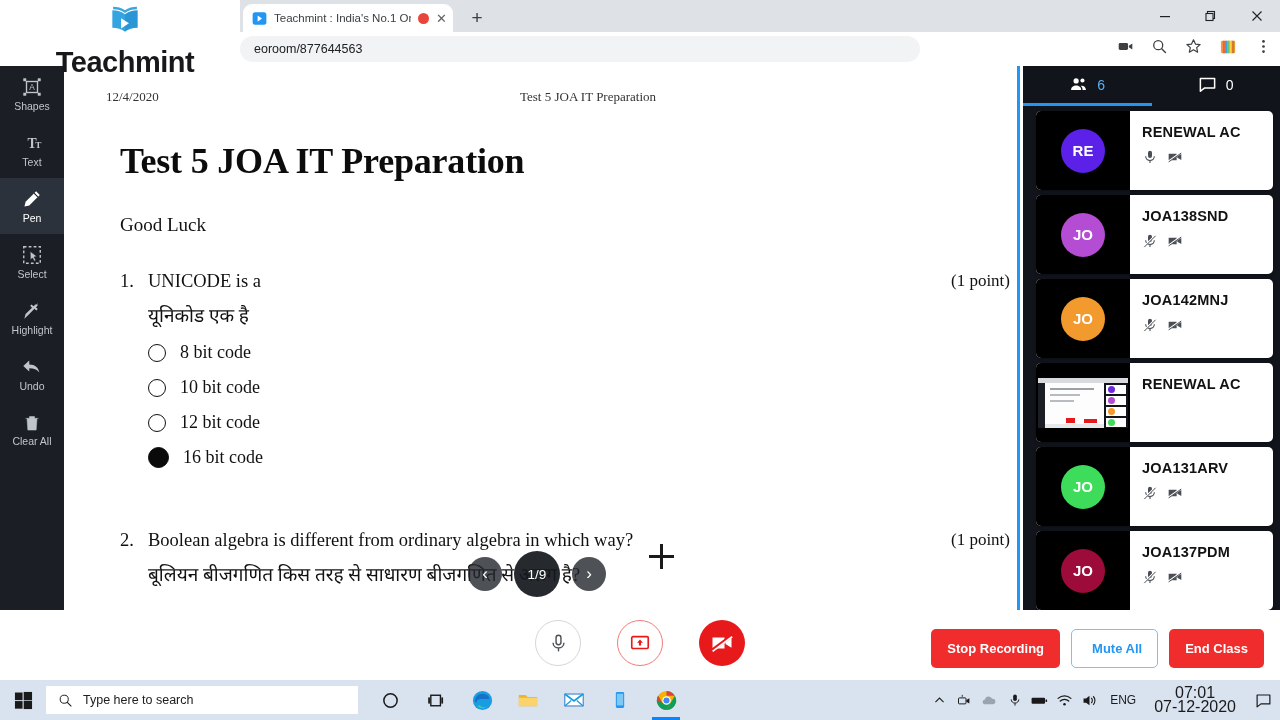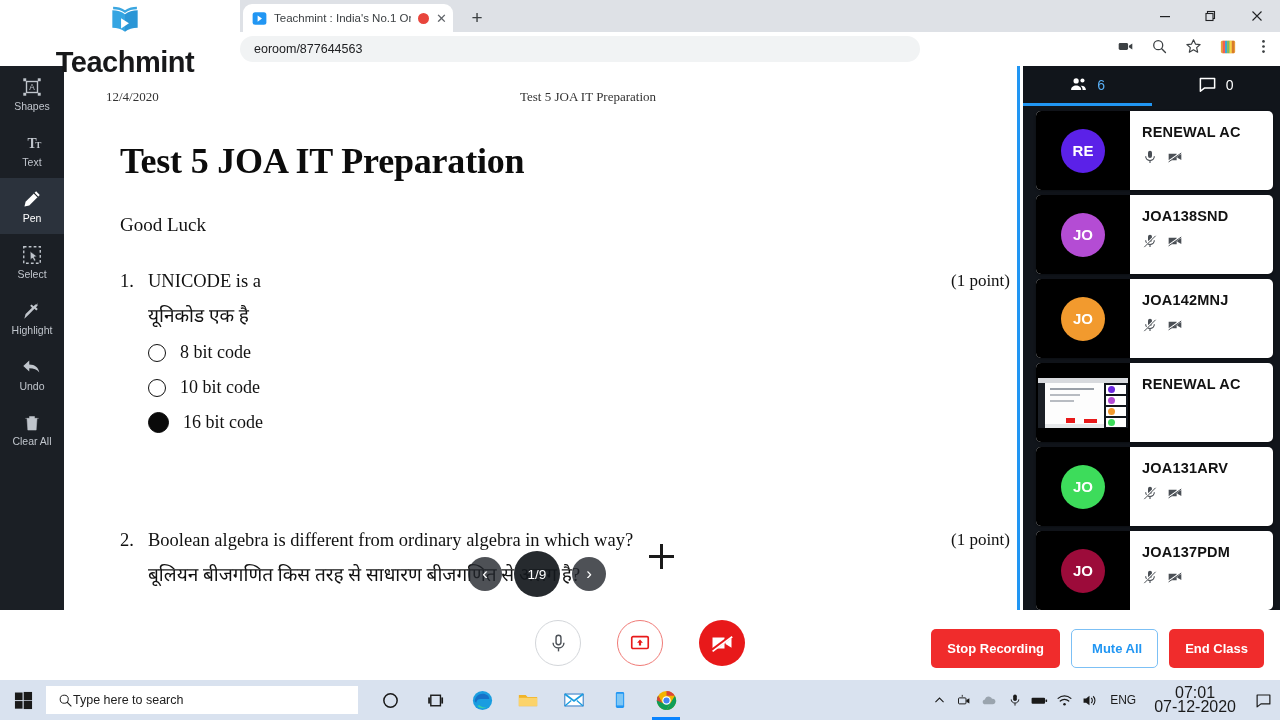--- a/index.html
+++ b/index.html
@@ -263,21 +263,21 @@
     position: absolute; left: 0; top: 680px; width: 1280px; height: 40px;
     background: #d9e2ef;
     display: flex; align-items: center;
   }
   .start-btn {
     width: 46px; height: 40px; display: flex; align-items: center;
     justify-content: center; cursor: pointer;
   }
   .tb-search {
     width: 312px; height: 28px; background: #ffffff;
-    display: flex; align-items: center; padding-left: 12px;
+    display: flex; align-items: center; gap: 10px; padding-left: 12px;
     font-size: 12.5px; color: #202020; cursor: text;
   }
   .tb-icons { display: flex; align-items: center; gap: 6px; margin-left: 12px; }
   .tb-icon {
     width: 40px; height: 40px; display: flex; align-items: center;
     justify-content: center; cursor: pointer; position: relative;
   }
   .tb-icon.active:after {
     content: ""; position: absolute; left: 6px; right: 6px; bottom: 0;
     height: 3px; background: #0a84ff;
@@ -463,20 +463,24 @@
           <span class="q-points">(1 point)</span>
         </div>
         <div class="q-hindi">यूनिकोड एक है</div>
         <div class="opt">
           <span class="radio"></span>
           <span>8 bit code</span>
         </div>
         <div class="opt">
           <span class="radio"></span>
           <span>10 bit code</span>
+        </div>
+        <div class="opt">
+          <span class="radio"></span>
+          <span>12 bit code</span>
         </div>
         <div class="opt">
           <span class="radio filled"></span>
           <span>16 bit code</span>
         </div>
       </div>
 
       <div class="q-block" style="top:464px;">
         <div class="q-line">
           <span class="q-num">2.</span>

